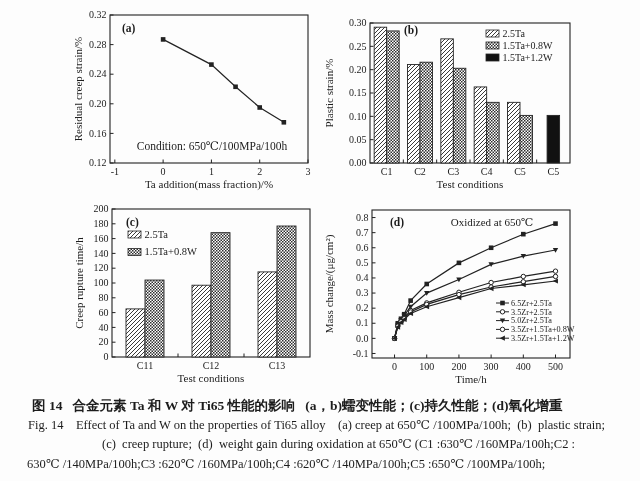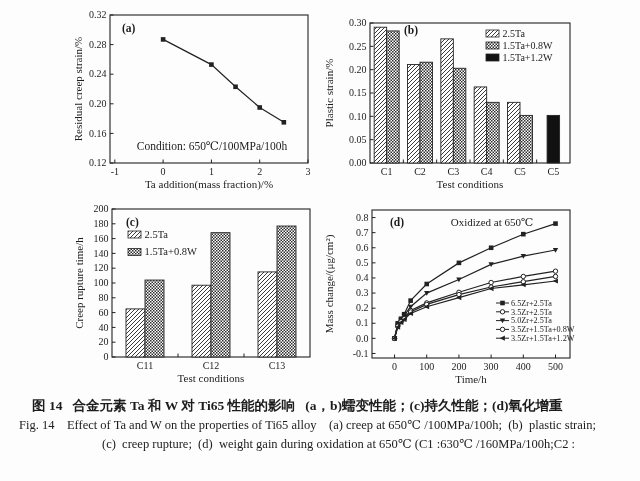--- a/index.html
+++ b/index.html
@@ -9,21 +9,21 @@
   .charts-grid{position:absolute;left:0;top:0;width:640px;height:392px;}
   .chart-cell{position:absolute;width:320px;height:196px;}
   #cell-a{left:0;top:0;}
   #cell-b{left:320px;top:0;}
   #cell-c{left:0;top:196px;}
   #cell-d{left:320px;top:196px;}
   .chart-cell svg{display:block;}
   .caption{position:absolute;left:0;top:396px;width:640px;color:#1c1c1c;}
   .cap{white-space:pre;line-height:19.5px;font-size:12.5px;color:#1c1c1c;}
   .cap-cn{padding-left:32px;font-weight:700;font-size:13.5px;}
-  .cap-en2{padding-left:19px;}
+  .cap-en2{padding-left:28px;}
   .cap-en3{padding-left:37px;text-align:center;}
   .cap-en4{padding-left:27px;}
 </style>
 </head>
 <body>
 
 <div class="page">
   <div class="charts-grid">
     <div class="chart-cell" id="cell-a">
         <svg viewBox="0 0 320 196" width="100%" height="100%">
@@ -310,14 +310,15 @@
           <line x1="176" y1="142.2" x2="189" y2="142.2" stroke="#222222" stroke-width="1"></line>
           <path d="M 184.9 139.6 L 184.9 144.79999999999998 L 179.7 142.2 Z" fill="#222222"></path>
           <text x="191" y="145" text-anchor="start" font-size="8.2" fill="#1c1c1c" font-family="&quot;Liberation Serif&quot;,&quot;DejaVu Serif&quot;,serif">3.5Zr+1.5Ta+1.2W</text>
         </svg>
       </div>
   </div>
   <div class="caption">
     <div class="cap cap-cn">图 14   合金元素 Ta 和 W 对 Ti65 性能的影响   (a，b)蠕变性能；(c)持久性能；(d)氧化增重</div>
     <div class="cap cap-en2">Fig. 14    Effect of Ta and W on the properties of Ti65 alloy    (a) creep at 650℃ /100MPa/100h;  (b)  plastic strain;</div>
     <div class="cap cap-en3">(c)  creep rupture;  (d)  weight gain during oxidation at 650℃ (C1 :630℃ /160MPa/100h;C2 :</div>
+    <div class="cap cap-en4">630℃ /140MPa/100h;C3 :620℃ /160MPa/100h;C4 :620℃ /140MPa/100h;C5 :650℃ /100MPa/100h;</div>
   </div>
 </div>
 
 </body></html>

